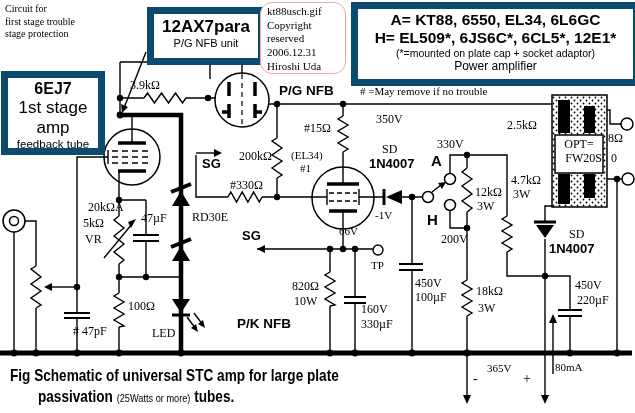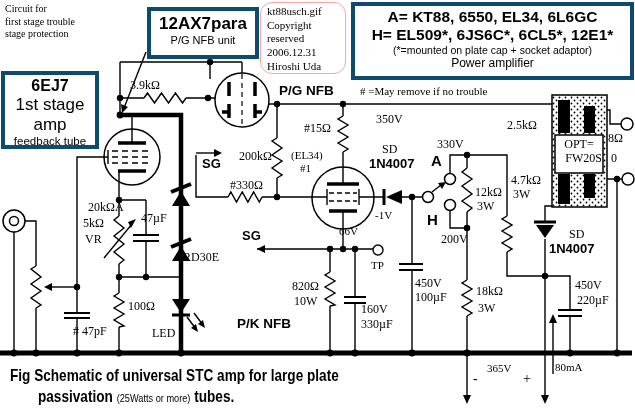--- a/index.html
+++ b/index.html
@@ -2,21 +2,21 @@
 <html><head>
 <meta charset="utf-8">
 <style>
   html,body{margin:0;padding:0;background:#fff;}
   #page{position:relative;width:635px;height:413px;background:#ffffff;overflow:hidden;
         font-family:"Liberation Serif",serif;color:#000;}
   svg{position:absolute;left:0;top:0;}
   .lbl{position:absolute;white-space:nowrap;font:12px "Liberation Serif",serif;line-height:1.05;}
   .sm{font-size:11px;}
   .bls{font-family:"Liberation Sans",sans-serif;font-weight:bold;font-size:13px;}
-  .box{position:absolute;border:4px solid #0c4a6e;background:#fff;text-align:center;}
+  .box{position:absolute;border:7px solid #0c4a6e;background:#fff;text-align:center;}
   .box .t{font-family:"Liberation Sans",sans-serif;font-weight:bold;}
   .rnd{position:absolute;border:1px solid #fca5a5;border-radius:12px;background:#fff;
        font-size:11px;line-height:1.24;padding:2px 6px;}
   .note{position:absolute;font-size:10px;line-height:1.27;}
   .cap{position:absolute;left:10px;top:366px;transform:scaleX(0.8);transform-origin:left top;
        font-family:"Liberation Sans",sans-serif;font-weight:bold;font-size:17px;}
   .cap .small{font-weight:normal;font-size:11.5px;}
 </style>
 </head>
 <body>
@@ -268,21 +268,21 @@
   <div class="lbl sm" style="left:291px;top:150px;">(EL34)</div>
   <div class="lbl sm" style="left:300px;top:163px;">#1</div>
   <div class="lbl" style="left:382px;top:143px;">SD</div>
   <div class="lbl bls" style="left:369px;top:157px;">1N4007</div>
   <div class="lbl sm" style="left:375px;top:210px;">-1V</div>
   <div class="lbl sm" style="left:339px;top:226px;">66V</div>
   <div class="lbl sm" style="left:371px;top:260px;">TP</div>
   <div class="lbl bls" style="left:202px;top:157px;">SG</div>
   <div class="lbl bls" style="left:242px;top:229px;">SG</div>
   <div class="lbl" style="left:230px;top:179px;">#330Ω</div>
-  <div class="lbl" style="left:183px;top:211px;margin-top:40px;">RD30E</div>
+  <div class="lbl" style="left:192px;top:211px;">RD30E</div>
   <div class="lbl" style="left:88px;top:201px;">20kΩA</div>
   <div class="lbl" style="left:83px;top:217px;">5kΩ</div>
   <div class="lbl" style="left:85px;top:233px;">VR</div>
   <div class="lbl" style="left:141px;top:212px;">47µF</div>
   <div class="lbl" style="left:128px;top:300px;">100Ω</div>
   <div class="lbl" style="left:152px;top:327px;">LED</div>
   <div class="lbl" style="left:37px;top:325px;padding-left:36px;"># 47pF</div>
   <div class="lbl" style="left:292px;top:280px;">820Ω</div>
   <div class="lbl" style="left:294px;top:295px;">10W</div>
   <div class="lbl" style="left:361px;top:303px;">160V</div>

